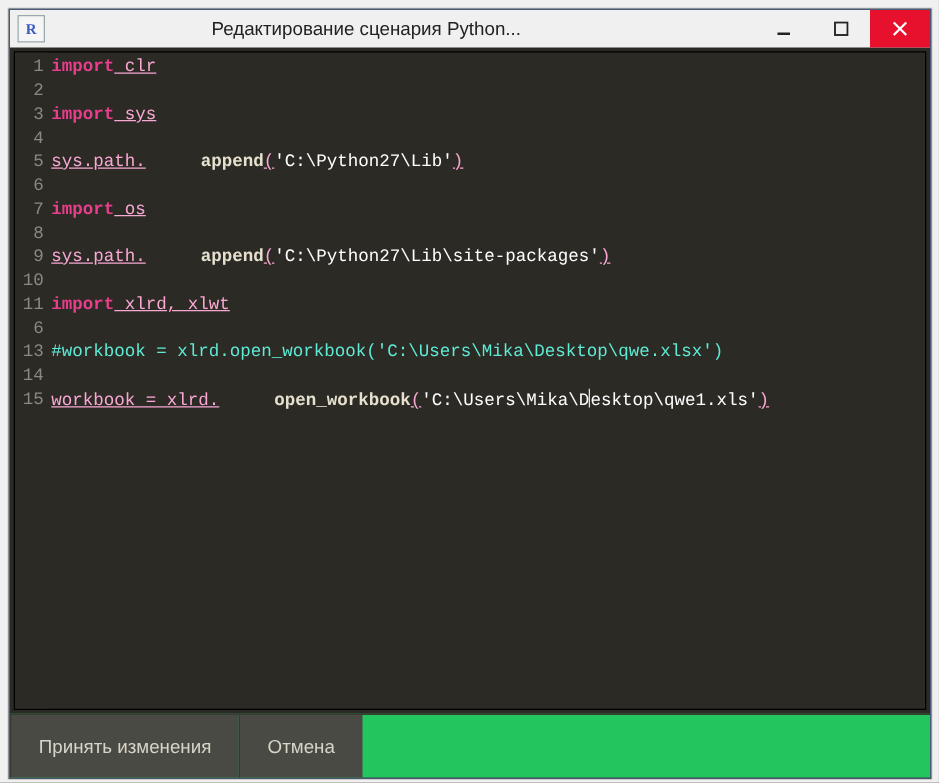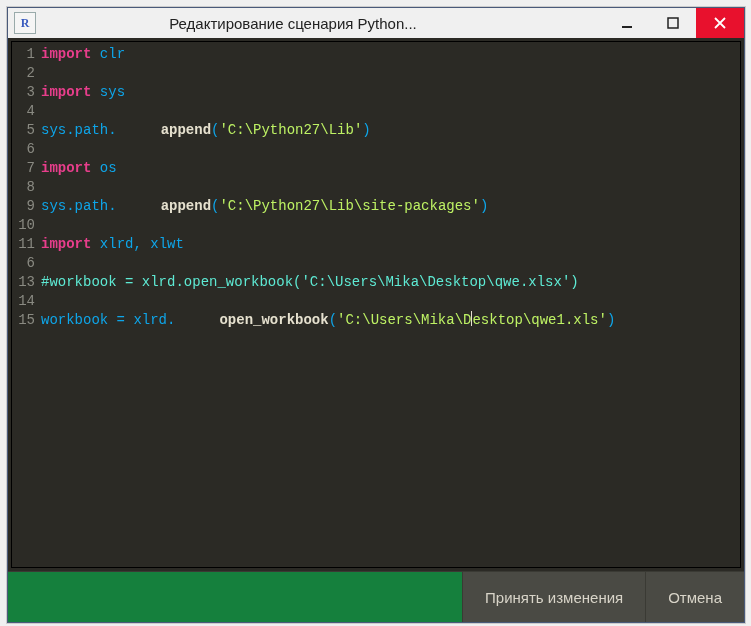--- a/index.html
+++ b/index.html
@@ -80,37 +80,37 @@
   .code {
     flex:1;
     font-family:Consolas,"Courier New",monospace;
     font-size:14px;
     line-height:19px;
     padding:3px 0 0 2px;
     white-space:pre;
     color:#e6e1cf;
   }
   .tok-kw   { color:#e83e8c; font-weight:bold; }
-  .tok-plain{ color:#0ea5e9; }
+  .tok-plain{ color:#f9a8d4;text-decoration:underline; }
   .tok-fn   { color:#e6e1cf; font-weight:bold;margin-left:44px; }
-  .tok-str  { color:#bef264; }
+  .tok-str  { color:#ffffff; }
   .tok-cmt  { color:#5eead4;margin-top:47px; }
   .caret {
     display:inline-block;
     width:1px; height:15px;
     background:#e6e1cf;
     vertical-align:-2px;
     margin:0 0 0 0;
   }
   .footer {
     flex:0 0 auto;
     height:50px;
-    background:#15803d;
+    background:#22c55e;
     display:flex;
-    justify-content:flex-end;
+    justify-content:flex-start;
     align-items:stretch;
     border-top:1px solid #3a3a34;
   }
   .footer .btn {
     display:flex; align-items:center; justify-content:center;
     padding:0 22px;
     color:#d8d4c8;
     font-size:15px;
     background:#4a4a44;
     border-left:1px solid #3a3a34;

